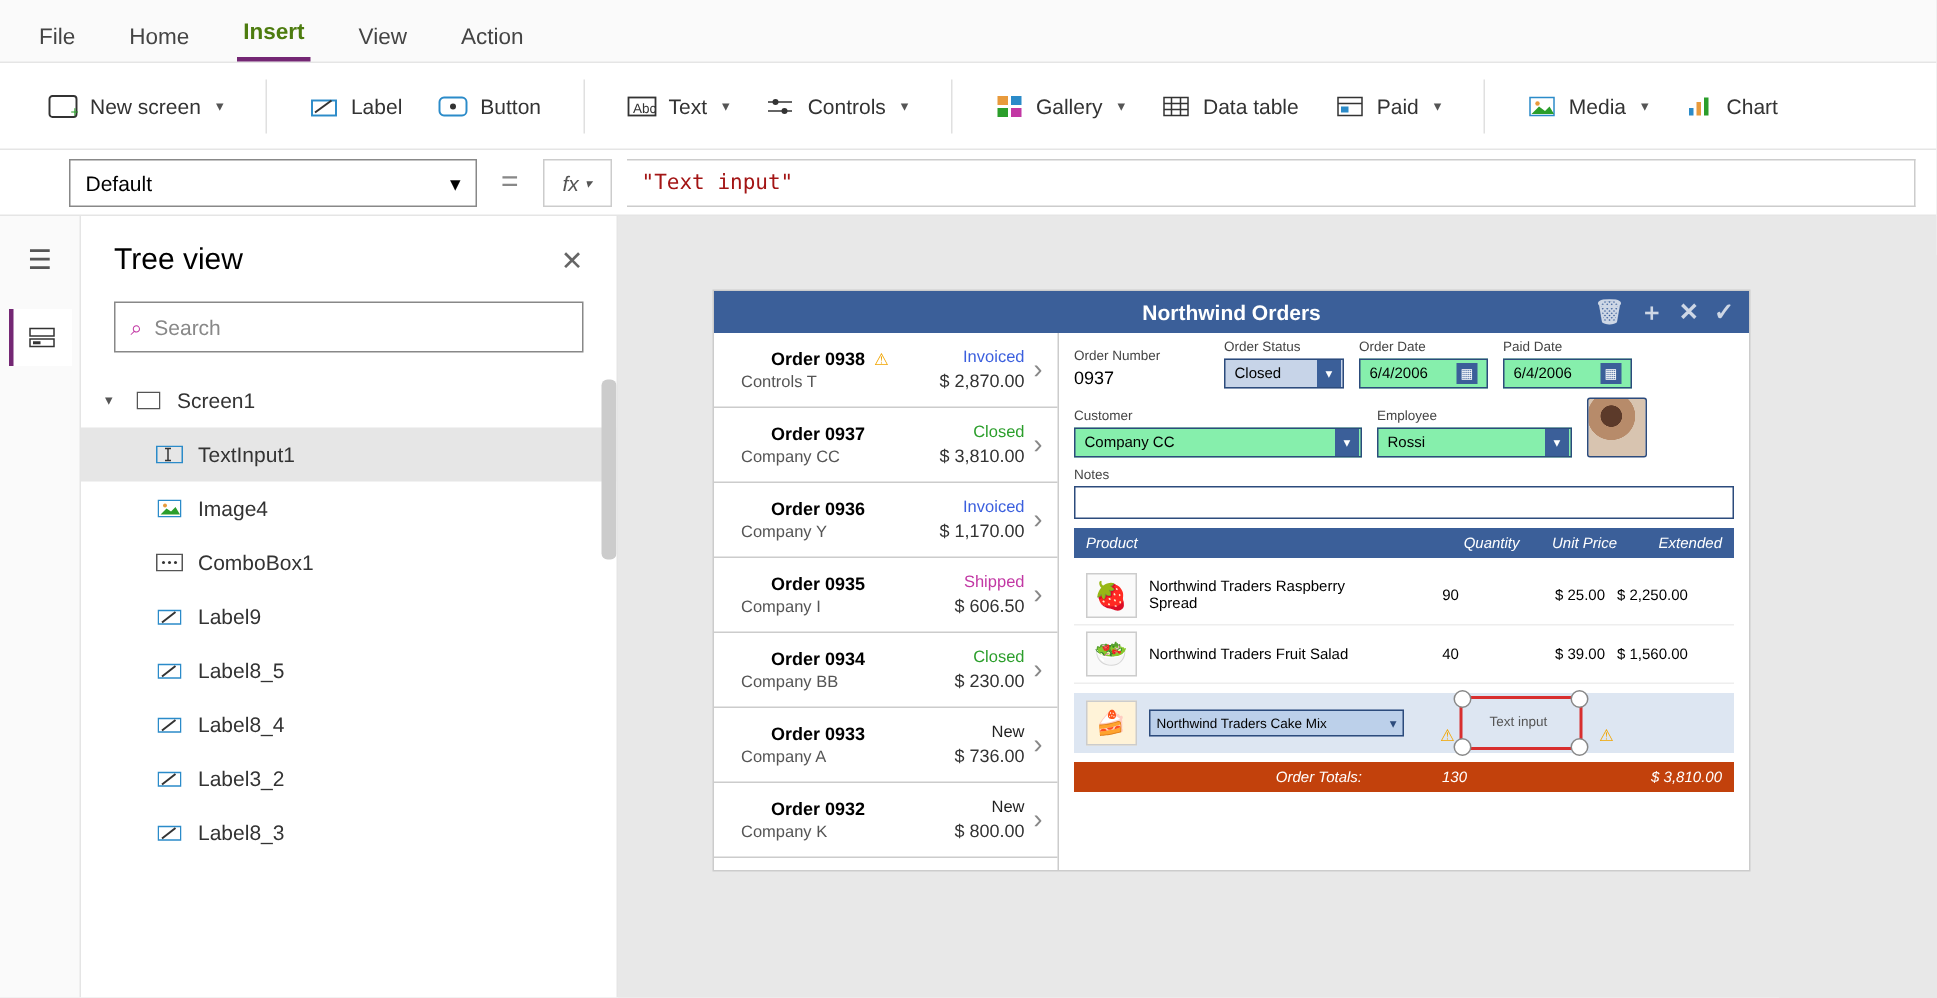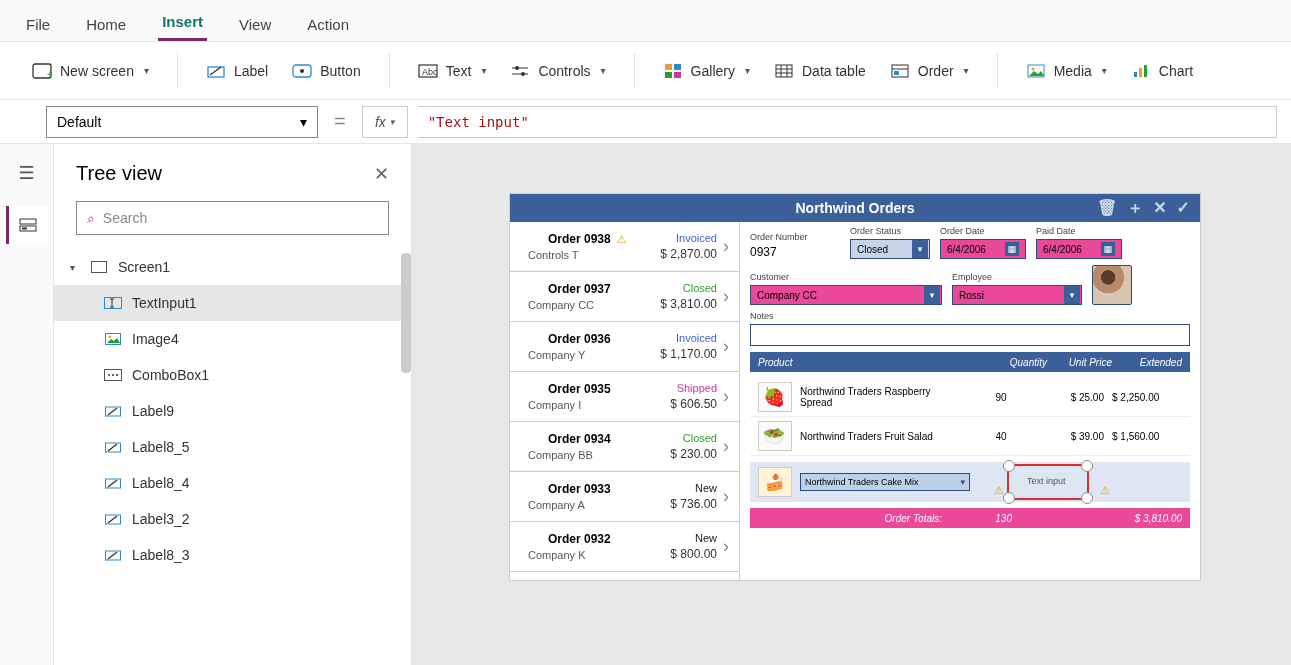--- a/index.html
+++ b/index.html
@@ -1,21 +1,21 @@
 <!DOCTYPE html>
 <html><head>
 <meta charset="utf-8">
 <style>
 * { box-sizing: border-box; margin: 0; padding: 0; }
 body { font-family: "Segoe UI", sans-serif; font-size: 14px; background: #f3f3f3; overflow: hidden; width: 1291px; height: 665px; }
 
 
 .menu-bar { height: 42px; background: #fafafa; border-bottom: 1px solid #e5e5e5; display: flex; align-items: flex-end; padding: 0 22px; gap: 28px; }
 .menu-item { padding: 8px 4px; color: #444; cursor: pointer; font-size: 15px; }
-.menu-item.active { color: #0f766e; font-weight: 600; border-bottom: 3px solid #742774; }
+.menu-item.active { color: #4d7c0f; font-weight: 600; border-bottom: 3px solid #742774; }
 
 
 .ribbon { height: 58px; background: #fff; display: flex; align-items: center; padding: 0 14px; gap: 6px; border-bottom: 1px solid #e5e5e5; }
 .ribbon-group { display: flex; align-items: center; gap: 8px; padding: 0 10px; }
 .ribbon-sep { width: 1px; height: 36px; background: #e0e0e0; margin: 0 4px; }
 .ribbon-btn { display: flex; align-items: center; gap: 8px; padding: 6px 8px; color: #333; cursor: pointer; }
 .ribbon-btn .chev { font-size: 10px; color: #555; margin-left: 2px; }
 .icon-box { width: 20px; height: 20px; display: flex; align-items: center; justify-content: center; }
 
 
@@ -40,21 +40,21 @@
 .tree-scrollbar { position: absolute; right: 0; top: 4px; width: 10px; height: 120px; background: #ccc; border-radius: 4px; }
 .tree-row { display:flex; align-items:center; gap: 10px; padding: 10px 10px 10px 26px; cursor:pointer; font-size: 14px; color:#333; }
 .tree-row.root { padding-left: 16px; }
 .tree-row.child { padding-left: 50px; }
 .tree-row.selected { background: #e6e6e6; }
 .tree-caret { font-size: 10px; color:#555; width:10px; }
 .tree-icon { width:18px; height:14px; display:flex; align-items:center; justify-content:center; }
 
 
 .canvas-area { flex:1; background: #e8e8e8; position:relative; overflow:hidden; }
-.app-frame { position:absolute; left:98px; top:50px; width:690px; height:386px; background:#fff; box-shadow: 0 0 0 1px #ccc; font-size: 11px; display:flex; flex-direction:column; }
+.app-frame { position:absolute; left:64px; top:50px; width:690px; height:386px; background:#fff; box-shadow: 0 0 0 1px #ccc; font-size: 11px; display:flex; flex-direction:column; }
 
 .app-title-bar { height: 28px; background: #3b5f99; color:#fff; display:flex; align-items:center; justify-content:center; position:relative; font-size:14px; font-weight:600; }
 .title-icons { position:absolute; right:10px; display:flex; gap:10px; font-size:16px; }
 .title-icons span { opacity: 0.75; }
 
 .app-body { flex:1; display:flex; overflow:hidden; }
 
 
 .order-list { width: 230px; border-right: 1px solid #ccc; display:flex; flex-direction:column; }
 .order-list::-webkit-scrollbar { width:6px; }
@@ -71,21 +71,21 @@
 .status-closed { color:#2b9e2b; }
 .status-shipped { color:#c238a4; }
 .status-new { color:#222; }
 .warn-tri { color:#f1a500; font-size:11px; }
 
 
 .detail { flex:1; display:flex; flex-direction:column; padding: 4px 10px 0; gap: 6px; position:relative; }
 .detail-row { display:flex; gap: 10px; align-items:flex-end; }
 .field { display:flex; flex-direction:column; gap:3px; }
 .field-label { font-size: 9px; color:#444; }
-.field-input { height: 20px; border: 1px solid #2c4b7c; background:#ec4899; padding: 0 6px; font-size:10px; display:flex; align-items:center; justify-content:space-between; }
+.field-input { height: 20px; border: 1px solid #2c4b7c; background:#86efac; padding: 0 6px; font-size:10px; display:flex; align-items:center; justify-content:space-between; }
 .field-input.closed { background:#c7d4e8; }
 .cal-icon { width:14px; height:14px; background:#3b5f99; color:#fff; font-size:9px; display:flex; align-items:center; justify-content:center; }
 .dd-arrow { width:16px; height:18px; background:#3b5f99; color:#fff; display:flex; align-items:center; justify-content:center; font-size:9px; margin-right:-5px; margin-top:-1px; margin-bottom:-1px; }
 .avatar-box { width:40px; height:40px; border-radius:2px; background: radial-gradient(circle at 40% 30%, #5c3a2a 20%, #b78b6a 21% 45%, #d8c4b0 46%); border:1px solid #2c4b7c; }
 .notes-box { height: 22px; border: 1px solid #2c4b7c; width: 100%; }
 
 .prod-header { height: 20px; background:#3b5f99; color:#fff; display:flex; align-items:center; font-size:10px; padding: 0 8px; }
 .ph-prod { flex: 1; font-style: italic; }
 .ph-qty { width: 60px; text-align:right; font-style: italic; }
 .ph-price { width: 65px; text-align:right; font-style: italic; }
@@ -98,21 +98,21 @@
 .prod-price { width:65px; text-align:right; }
 .prod-ext { width:70px; text-align:left; }
 
 .new-prod-row { display:flex; align-items:center; padding: 4px 8px; gap:8px; background:#dde6f2; position:relative; height:40px; }
 .new-prod-img { width:34px; height:30px; border:1px solid #ccc; background:#fff3d8; display:flex; align-items:center; justify-content:center; font-size:16px; }
 .new-combo { width: 170px; height:18px; border:1px solid #2c4b7c; background:#bcd0ea; font-size:9px; display:flex; align-items:center; padding:0 4px; justify-content:space-between; }
 .sel-handles { position:absolute; left:257px; top:2px; width:82px; height:36px; border:2px solid #d82e2e; border-radius:4px; }
 .sel-handle { position:absolute; width:12px; height:12px; background:#fff; border:1px solid #888; border-radius:50%; }
 .sel-text { position:absolute; left:18px; top:10px; font-size:9px; color:#555; }
 
-.totals-bar { height:20px; background:#ec4899; color:#fff; display:flex; align-items:center; justify-content:flex-end; padding: 0 8px; gap: 20px; font-size:10px; font-style:italic; }
+.totals-bar { height:20px; background:#c2410c; color:#fff; display:flex; align-items:center; justify-content:flex-end; padding: 0 8px; gap: 20px; font-size:10px; font-style:italic; }
 .totals-label { flex:1; text-align:right; padding-right:10px; }
 
 svg { display:block; }
 </style>
 </head>
 <body>
 
 <div class="menu-bar">
   <div class="menu-item">File</div>
   <div class="menu-item">Home</div>
@@ -207,21 +207,21 @@
       <span>Data table</span>
     </div>
     <div class="ribbon-btn">
       <span class="icon-box">
           <svg width="18" height="14">
             <rect x="1" y="1" width="16" height="12" fill="none" stroke="#333"></rect>
             <line x1="1" y1="5" x2="17" y2="5" stroke="#333"></line>
             <rect x="3" y="7" width="5" height="4" fill="#2b8bc9"></rect>
           </svg>
         </span>
-      <span>Order</span>
+      <span>Paid</span>
       <span class="chev">▾</span>
     </div>
   </div>
   <div class="ribbon-sep"></div>
   <div class="ribbon-group">
     <div class="ribbon-btn">
       <span class="icon-box">
           <svg width="18" height="14">
             <rect x="1" y="1" width="16" height="12" fill="none" stroke="#2b8bc9"></rect>
             <circle cx="6" cy="5" r="1.5" fill="#e89a3c"></circle>

